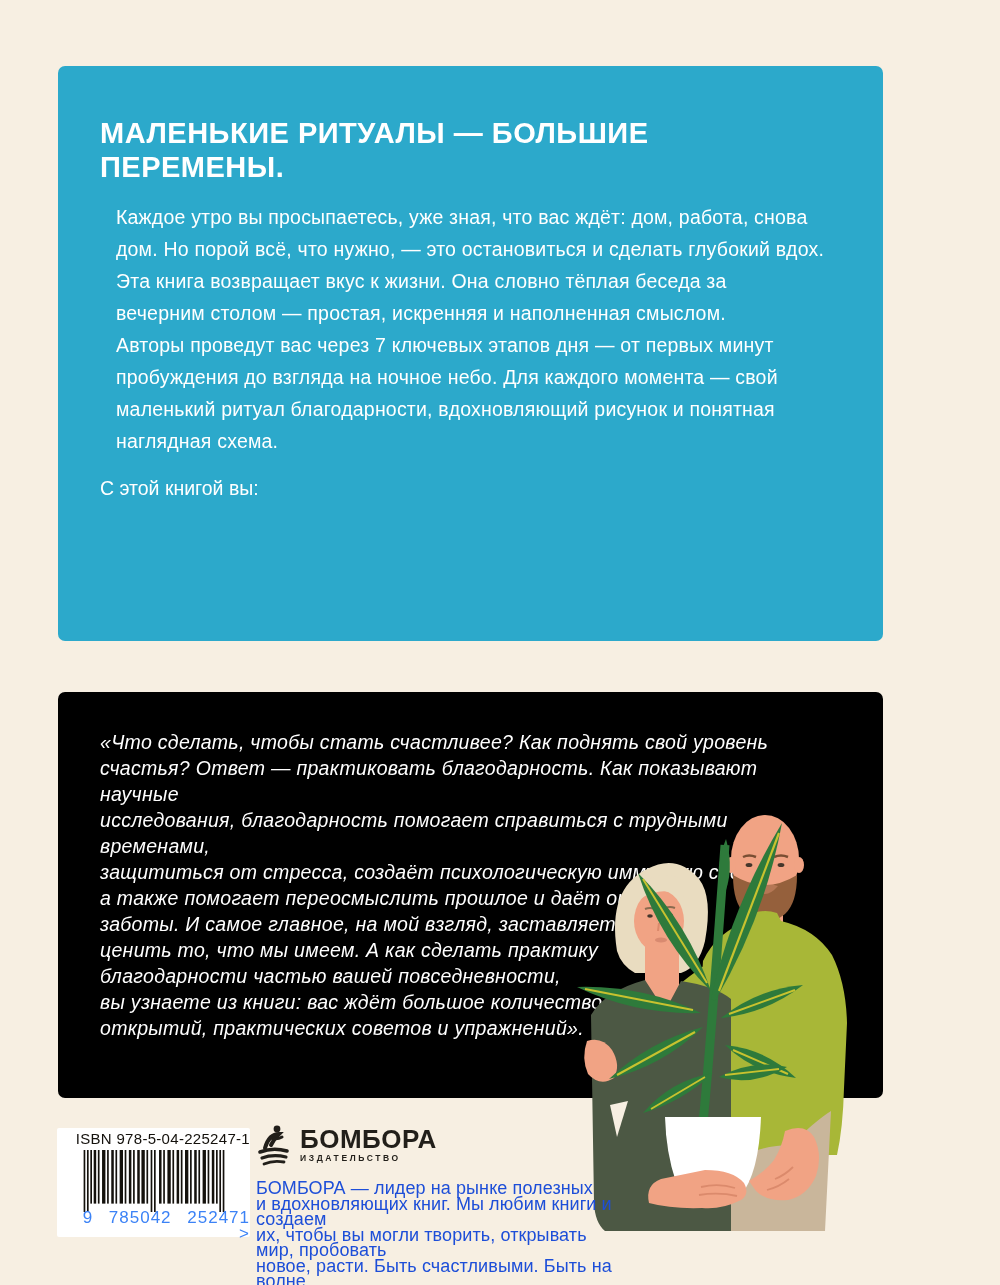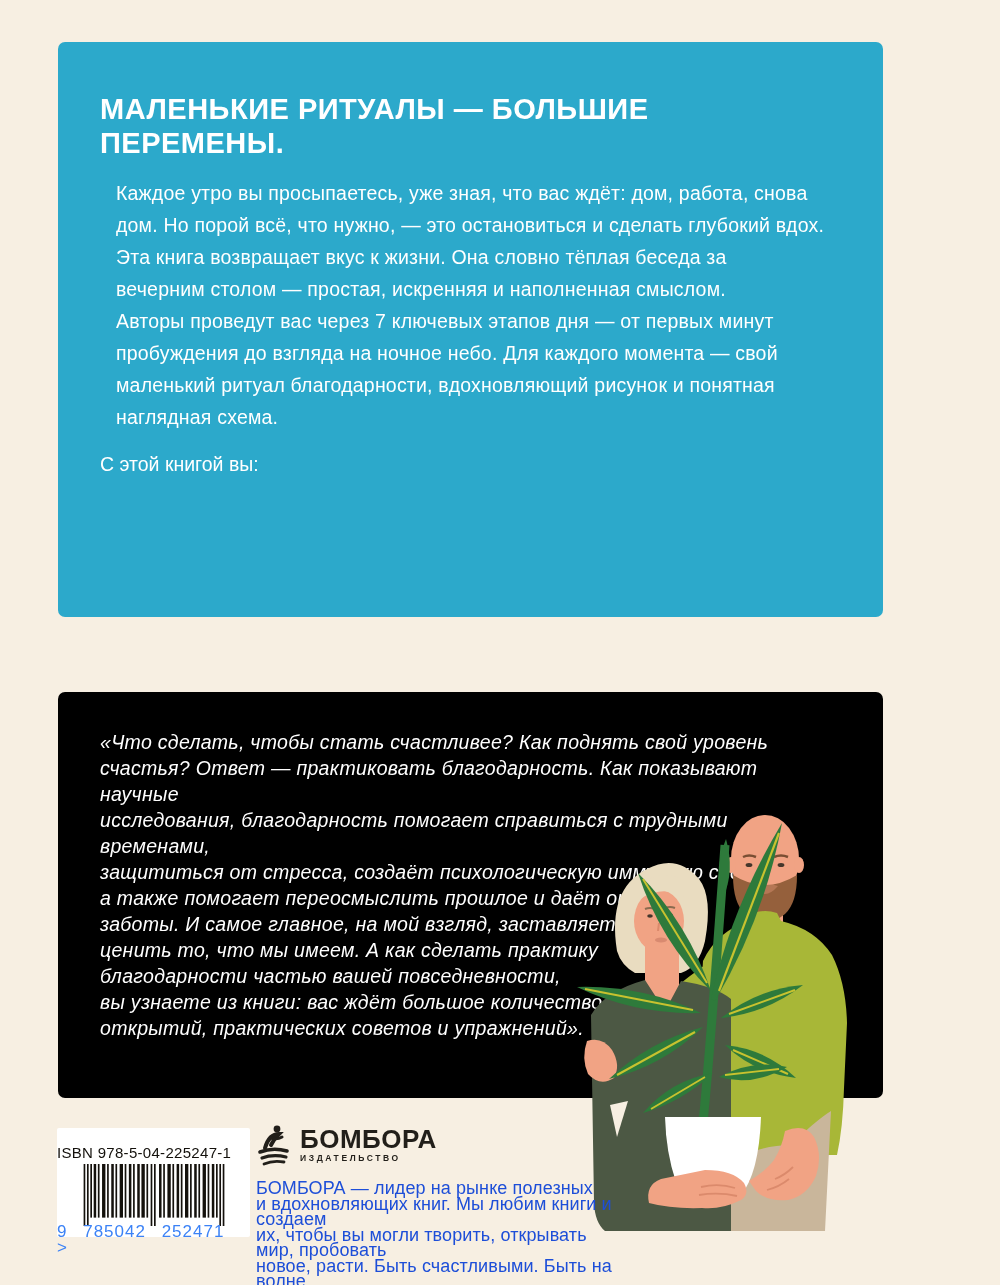--- a/index.html
+++ b/index.html
@@ -3,21 +3,21 @@
 <meta charset="utf-8">
 <style>
   html,body{margin:0;padding:0;}
   body{
     width:1000px;height:1285px;position:relative;
     background:#F7EFE2;
     font-family:"Liberation Sans",sans-serif;
     overflow:hidden;
   }
   .panel{position:absolute;left:58px;width:825px;border-radius:7px;box-sizing:border-box;color:#fff;}
-  .panel-teal{top:42px;height:575px;background:#2CA9CB;padding:50px 42px 0 42px;}
+  .panel-teal{top:66px;height:575px;background:#2CA9CB;padding:50px 42px 0 42px;}
   .panel-pink{top:692px;height:406px;background:#000000;padding:37px 42px 0 42px;}
 
   .teal-title{
     font-size:29px;font-weight:700;letter-spacing:0.5px;line-height:34px;margin:0 0 17px 0;
   }
   .teal-paragraph{
     font-size:19.5px;line-height:32px;margin:16px;white-space:pre-line;letter-spacing:0.2px;
   }
   .list-intro{font-size:19.5px;line-height:30px;margin:6px 0 0 0;}
   ul.benefits{list-style:none;margin:12px 0 0 0;padding:0 0 0 40px;}
@@ -34,21 +34,21 @@
     white-space:pre-line;letter-spacing:0.3px;
   }
   .attribution{width:448px;text-align:right;margin-top:7px;}
   .attribution-name{font-size:20px;font-weight:700;letter-spacing:0.5px;line-height:24px;}
   .attribution-details{font-size:17.5px;font-weight:700;line-height:21px;white-space:pre-line;margin-top:2px;}
 
   .illustration{position:absolute;left:553px;top:783px;width:352px;height:452px;pointer-events:none;}
 
   .barcode-box{
     position:absolute;left:57px;top:1128px;width:193px;height:109px;
-    background:#FFFFFF;border-radius:2px;text-align:left;box-sizing:border-box;padding-top:16px;
+    background:#FFFFFF;border-radius:2px;text-align:right;box-sizing:border-box;padding-top:2px;
   }
   .isbn-label{font-size:15px;color:#14110C;letter-spacing:0.3px;line-height:18px;}
   .barcode-bars{display:block;margin:2px auto 0 auto;}
   .barcode-digits{
     font-size:17px;color:#3b82f6;letter-spacing:1px;word-spacing:10px;line-height:16px;margin-top:-2px;
   }
 
   .publisher{position:absolute;left:256px;top:1120px;width:360px;color:#2E2A24;}
   .publisher-logo-row{display:flex;align-items:center;}
   .surfer-icon{flex:0 0 auto;margin-top:4px;}

